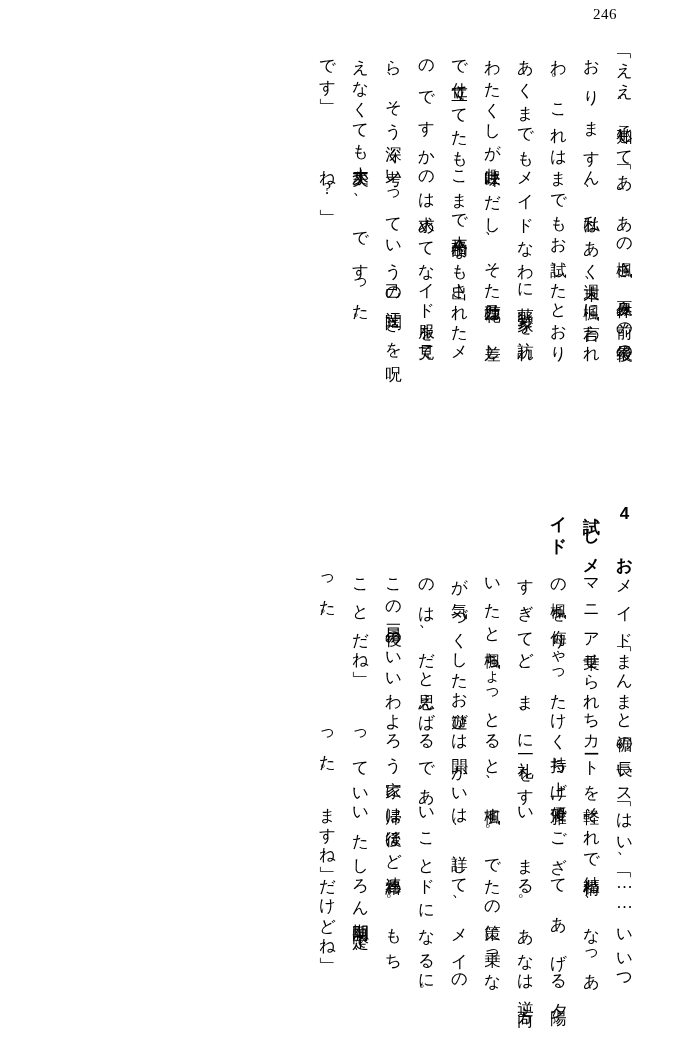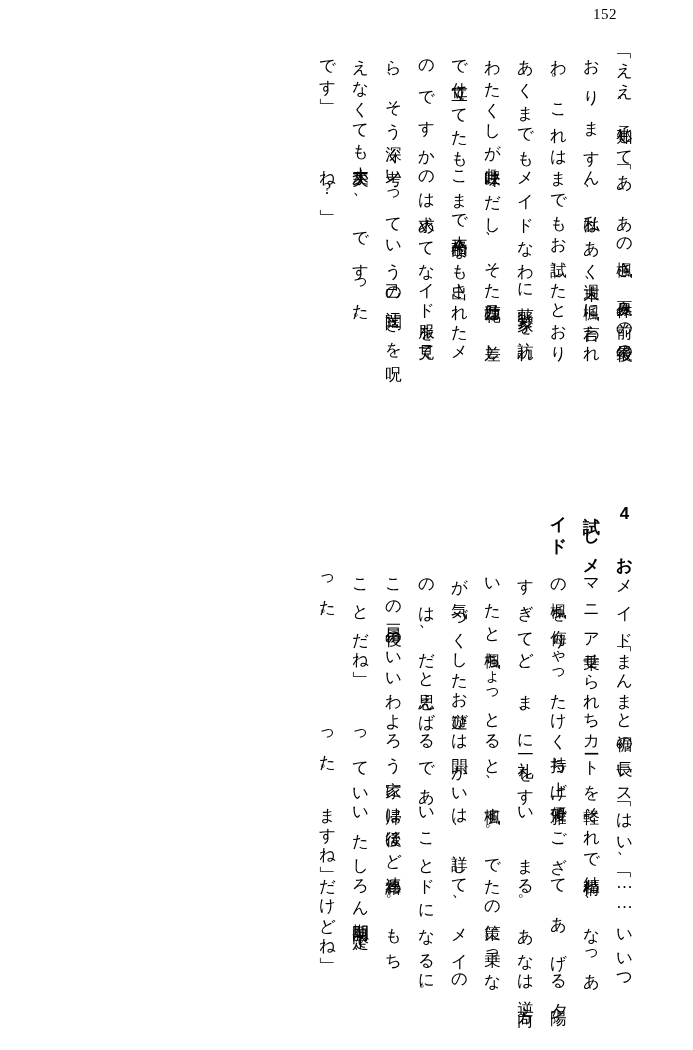--- a/index.html
+++ b/index.html
@@ -64,21 +64,21 @@
   .spacer-col {
     width: 6px;
     flex: 0 0 auto;
   }
 </style>
 </head>
 <body>
 
 <div class="page">
 
-  <div class="page-number">152</div>
+  <div class="page-number">246</div>
 
   <div class="text-body">
 
     <p class="para">つある夕陽は逆方向なのに。</p>
     <p class="para">「……いいわ、なってあげる。あなたの策に乗って、メイドになるわ。もちろん期間限定で、だけどね」</p>
     <p class="para">「はい、それで結構でございます。では、詳しいことは後ほど連絡いたしますね」</p>
     <p class="para">裾の長いスカートを軽く持ち上げ優雅に一礼をすると、楓は開がいるであろう家に帰っていった。</p>
     <p class="para">「まんまと乗せられちゃったけど、ま、ちょっとしたお遊びだと思えばいいわよね」</p>
     <p class="para">メイドマニアの楓を侮りすぎていたと楓が気づくのは、この三日後のことだった。</p>
 

